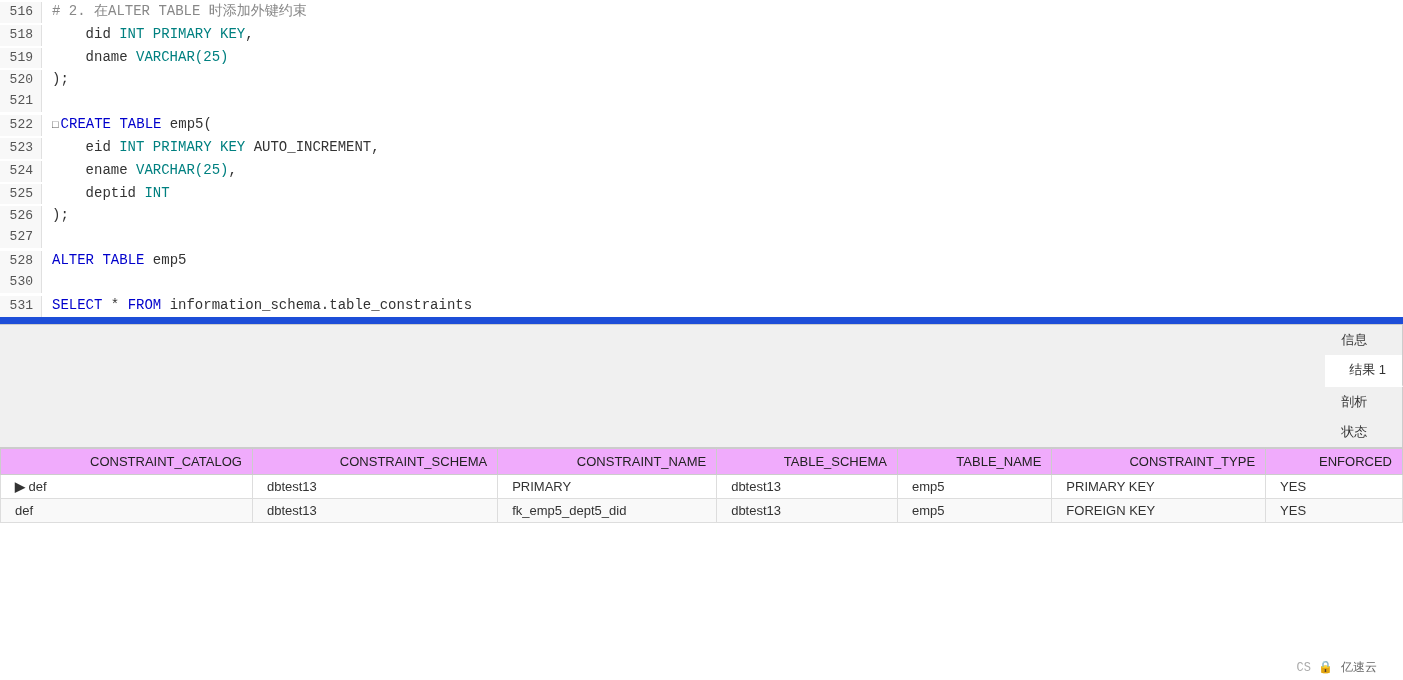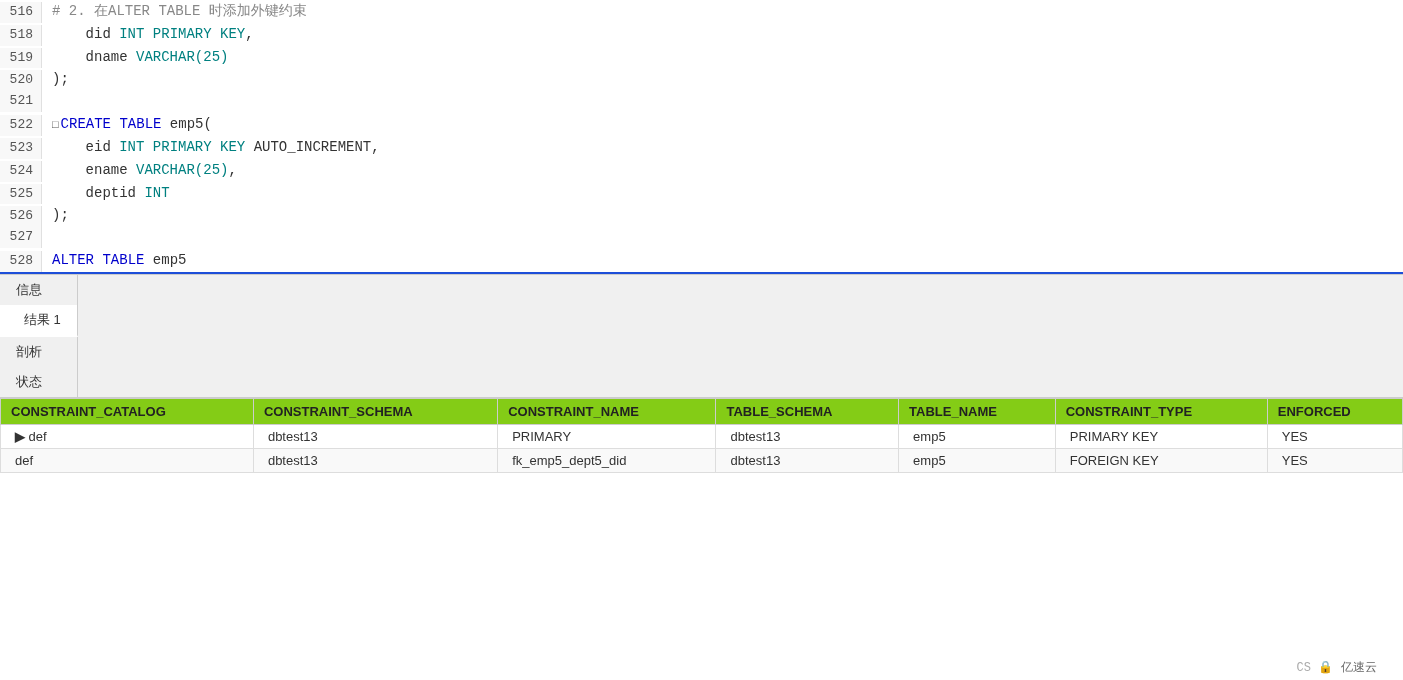--- a/index.html
+++ b/index.html
@@ -11,21 +11,21 @@
       width: 1403px;
       min-height: 680px;
       overflow: hidden;
     }
 
     
     .code-area {
       background: #ffffff;
       width: 100%;
       padding: 0;
-      border-bottom: 2px solid #1d4ed8;
+      border-bottom: 7px solid #1d4ed8;
     }
 
     .code-line {
       display: flex;
       align-items: baseline;
       line-height: 1.6;
       min-height: 22px;
     }
 
     .line-number {
@@ -61,20 +61,21 @@
     .comment { color: #888; }
 
     
     .tabs-bar {
       display: flex;
       align-items: center;
       background: #f0f0f0;
       border-bottom: 1px solid #ccc;
       border-top: 1px solid #ccc;
       padding: 0;
+      justify-content: flex-end;
     }
 
     .tab-item {
       padding: 6px 16px;
       font-size: 13px;
       font-family: Arial, sans-serif;
       cursor: pointer;
       color: #333;
       border-right: 1px solid #ccc;
       background: #f0f0f0;
@@ -95,25 +96,25 @@
     }
 
     table {
       border-collapse: collapse;
       width: 100%;
       font-family: Arial, sans-serif;
       font-size: 13px;
     }
 
     thead tr th {
-      background: #84cc16;
+      background: #f0abfc;
       border: 1px solid #ccc;
       padding: 5px 10px;
-      text-align: left;
-      font-weight: bold;
+      text-align: right;
+      font-weight: normal;
       color: #222;
       white-space: nowrap;
     }
 
     tbody tr td {
       border: 1px solid #ddd;
       padding: 4px 14px;
       color: #333;
       white-space: nowrap;
     }
@@ -201,20 +202,28 @@
         <span class="line-number">526</span>
         <span class="code-content"><span class="text-normal">);</span></span>
       </div>
       <div class="code-line">
         <span class="line-number">527</span>
         <span class="code-content"></span>
       </div>
       <div class="code-line">
         <span class="line-number">528</span>
         <span class="code-content"><span class="kw-blue">ALTER </span><span class="kw-blue">TABLE </span><span class="text-normal">emp5</span></span>
+      </div>
+      <div class="code-line">
+        <span class="line-number">530</span>
+        <span class="code-content"></span>
+      </div>
+      <div class="code-line">
+        <span class="line-number">531</span>
+        <span class="code-content"><span class="kw-blue">SELECT </span><span class="text-normal">* </span><span class="kw-blue">FROM </span><span class="text-normal">information_schema.table_constraints</span></span>
       </div>
     </div>
 </div>
 
 <div class="tabs-bar">
 
   <div id="tabs-container">
       <div class="tab-item">信息</div>
       <div class="tab-item active">结果 1</div>
       <div class="tab-item">剖析</div>

